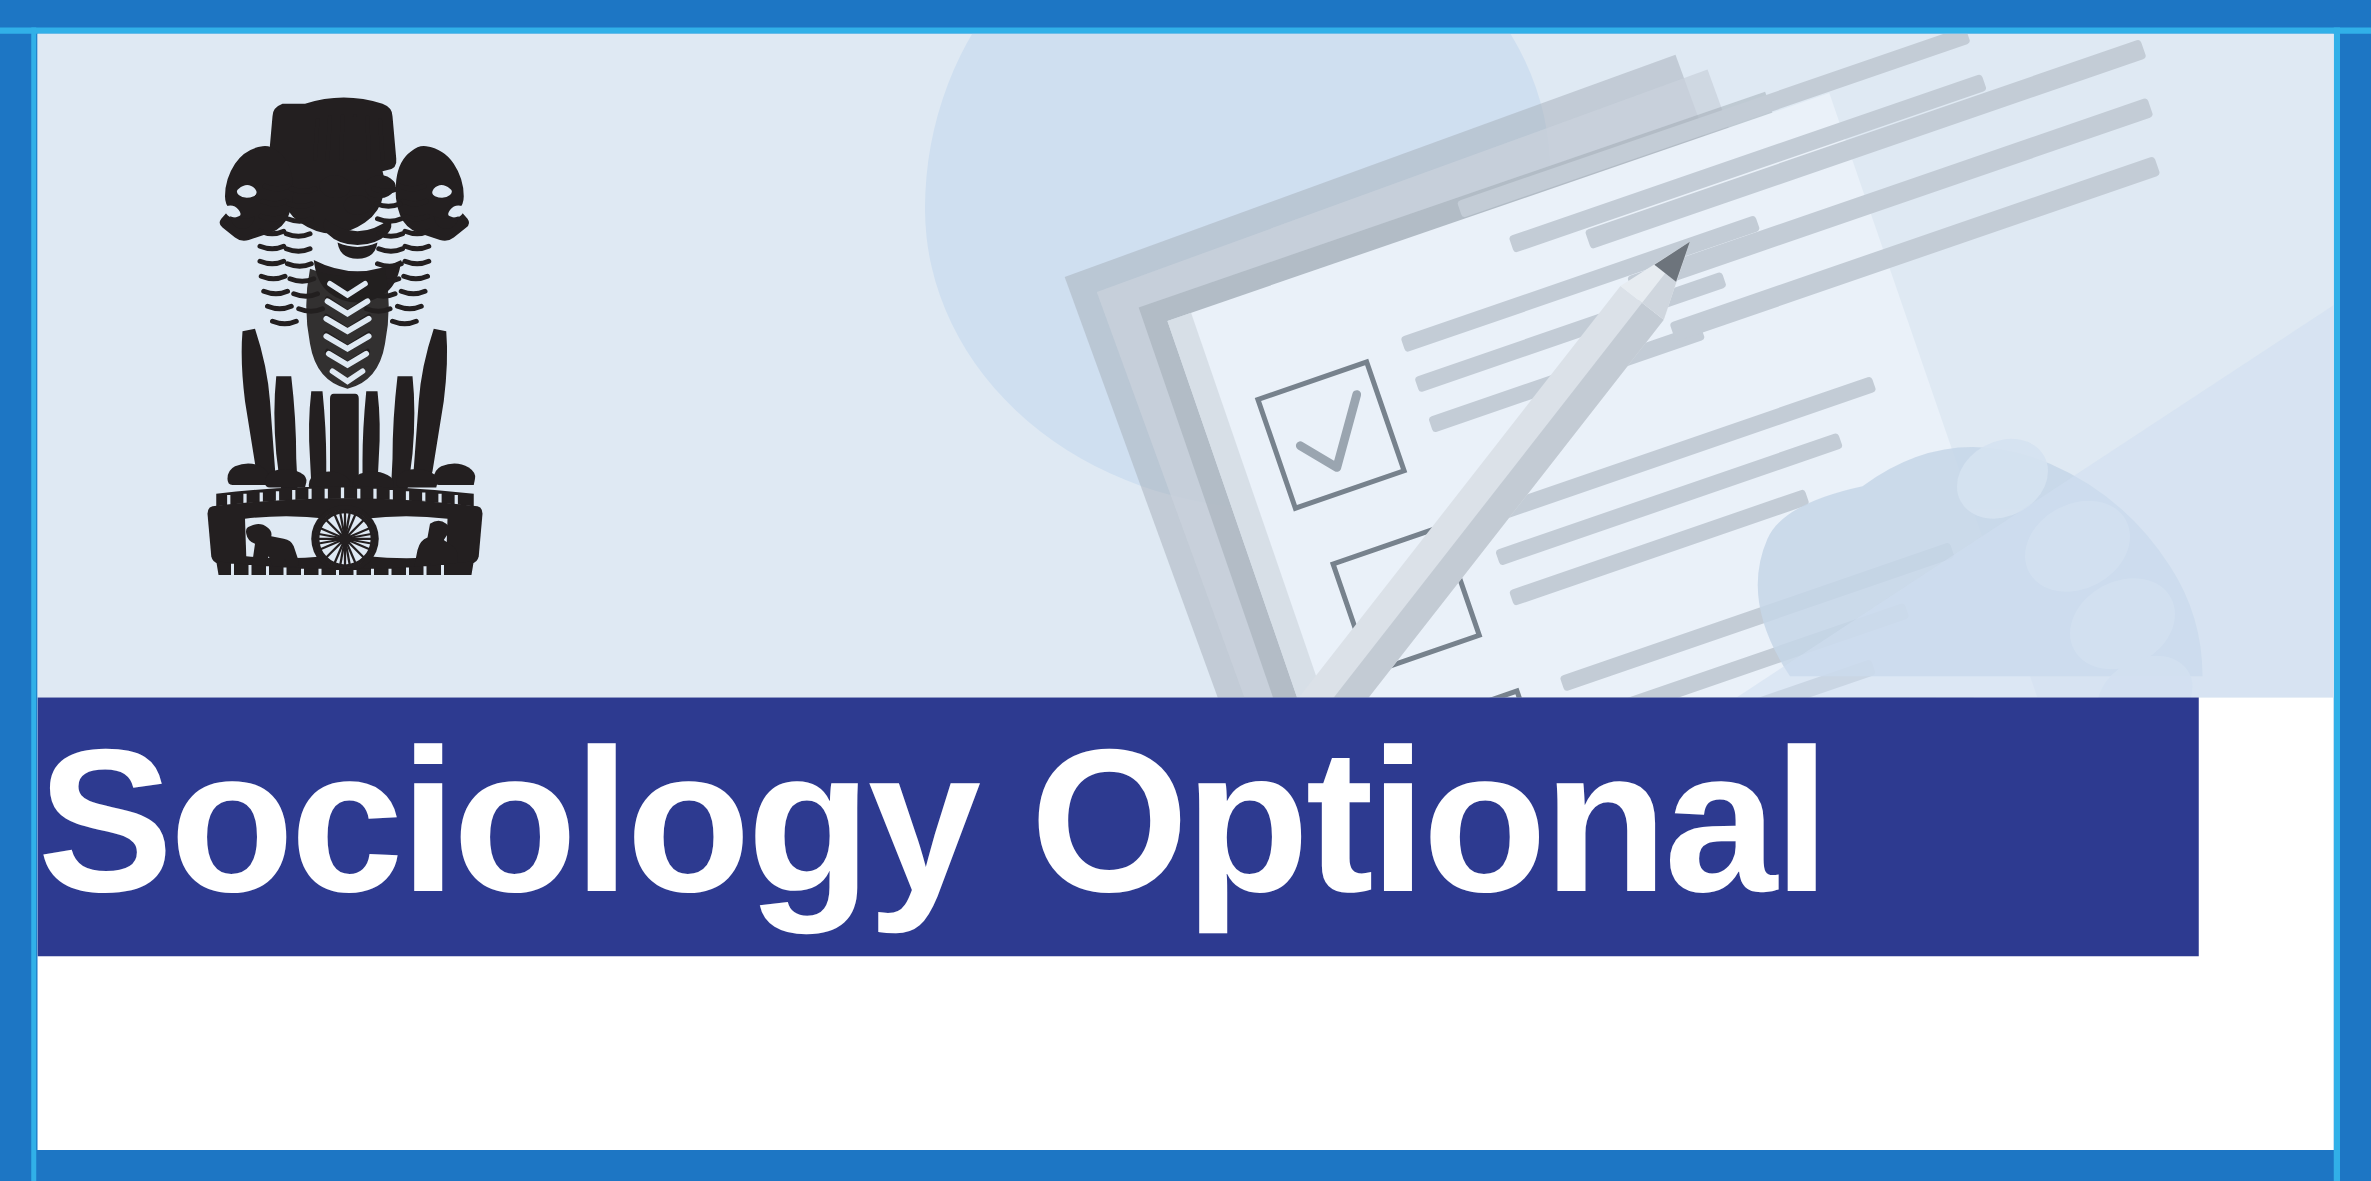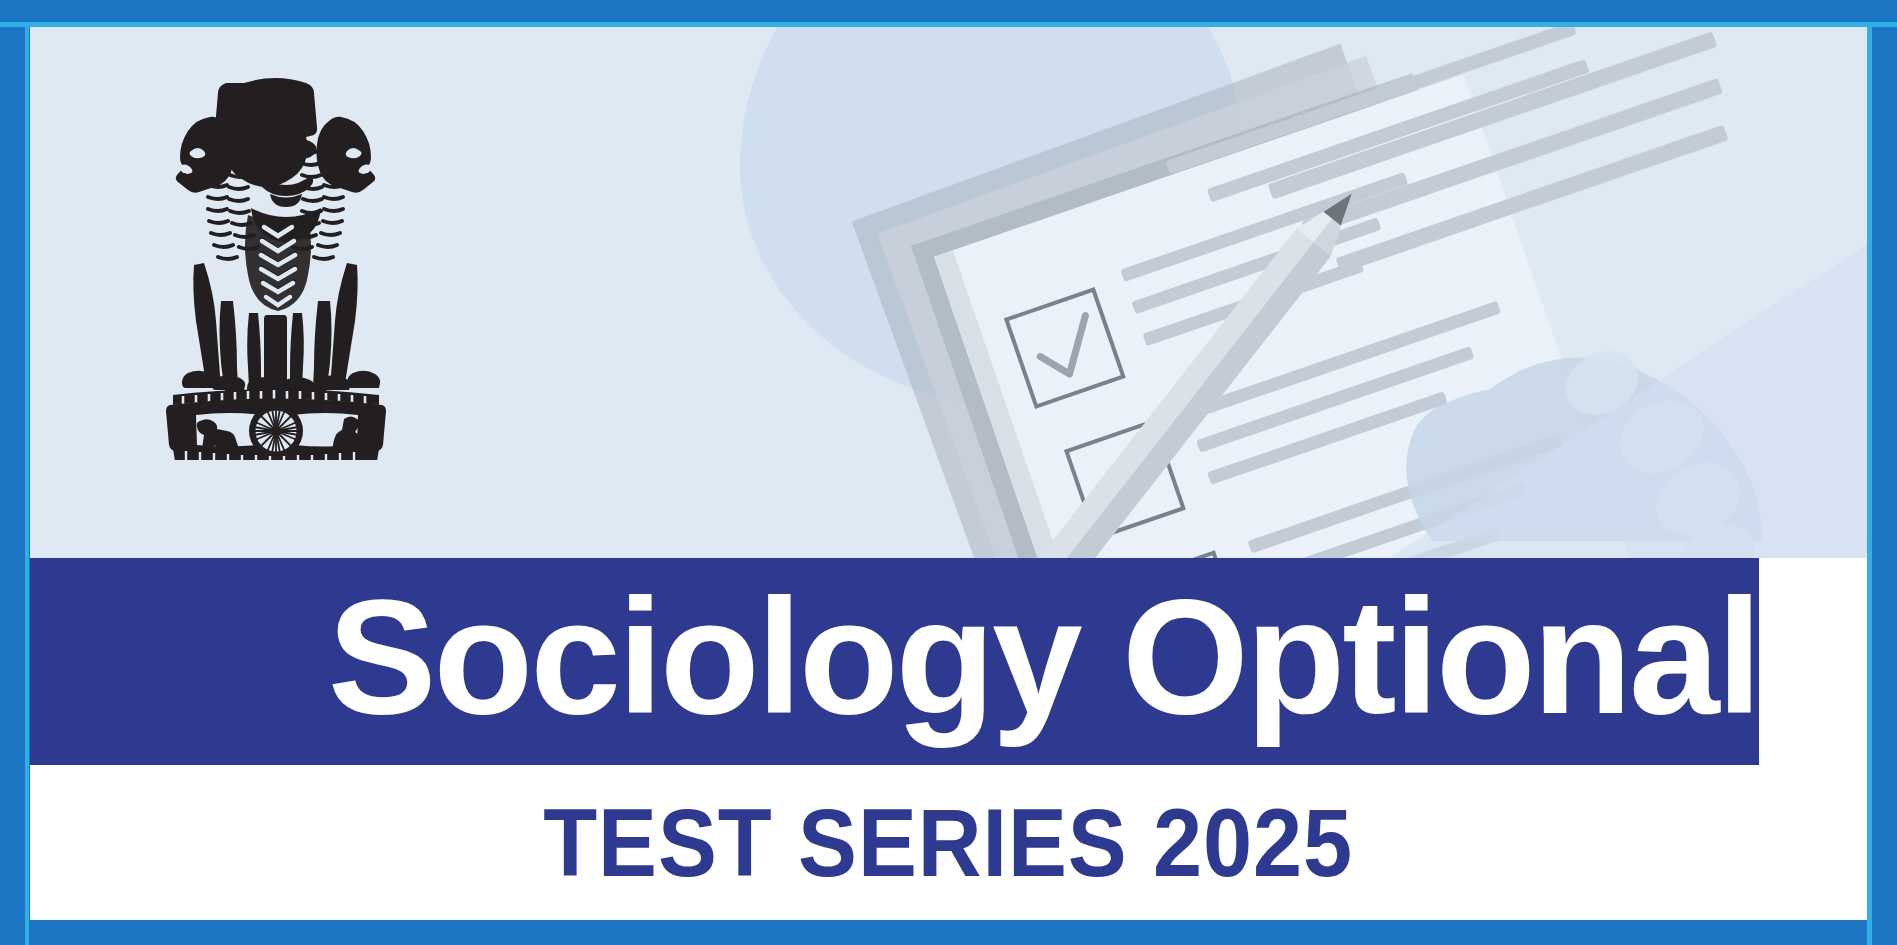--- a/index.html
+++ b/index.html
@@ -123,21 +123,21 @@
   
   .title-band {
     position: absolute;
     left: 0;
     top: 531px;
     width: 1729px;
     height: 207px;
     background: #2d3a90;
     display: flex;
     align-items: center;
-    justify-content: flex-end;
+    justify-content: flex-start;
     overflow: hidden;
   }
   .title-band .title {
     color: #ffffff;
     font-size: 163px;
     font-weight: 700;
     line-height: 0.96;
     letter-spacing: -3px;
     white-space: nowrap;
     transform: translateY(-4px);
@@ -477,18 +477,15 @@
           </g>
         </svg>
       </div>
 
     </div>
 
     <div class="title-band">
       <div class="title">Sociology Optional</div>
     </div>
 
-    <div class="sub-band">
-      <div class="subtitle">TEST SERIES 2025</div>
-    </div>
 
   </div>
 </div>
 
 </body></html>

